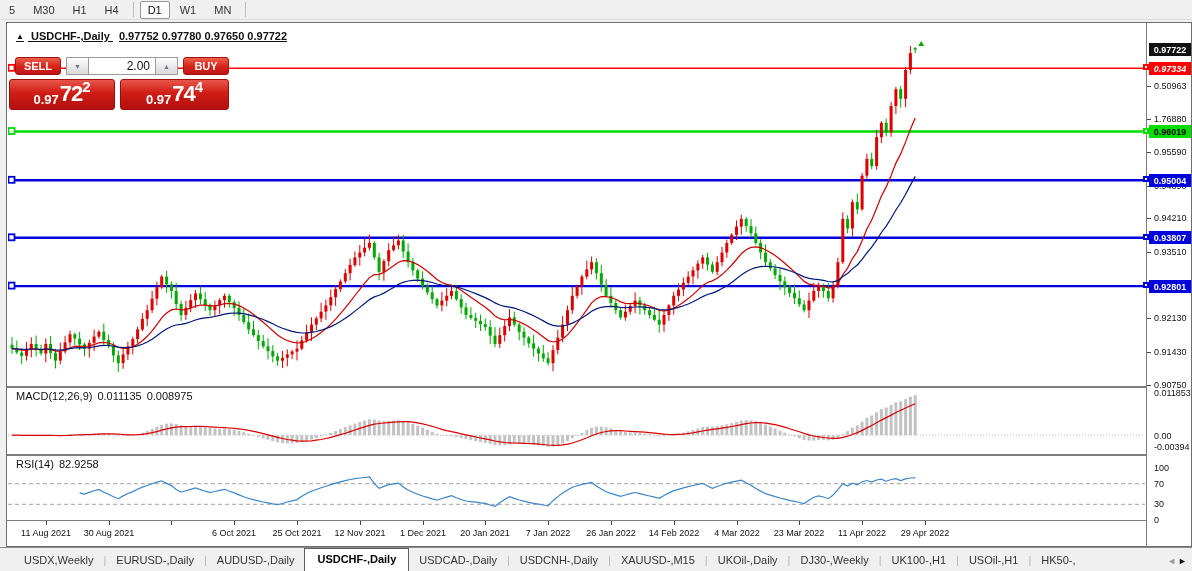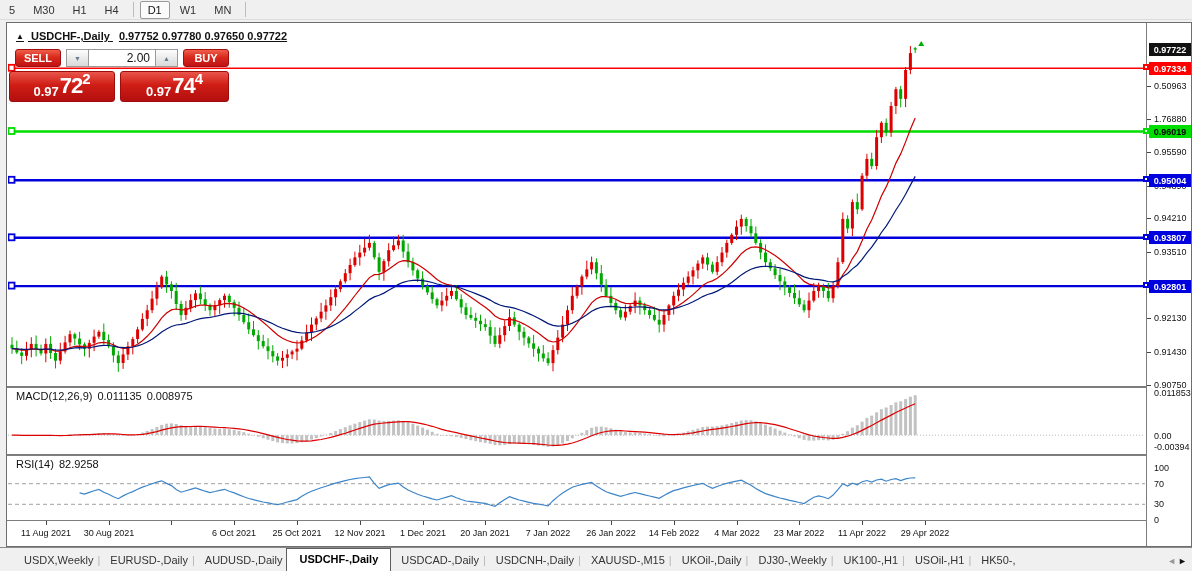--- a/index.html
+++ b/index.html
@@ -24,21 +24,21 @@
   #rsiPane  { top:433px; height:65px; }
   .sep { position:absolute; left:0; width:1184px; height:2px; background:#7d7d7d; }
   .chart-title { position:absolute; left:8px; top:2px; font-size:11px; font-weight:700;
     color:#111; white-space:nowrap; z-index:5;text-decoration:underline; }
   .chart-title .tri { font-size:8px; margin-right:4px; position:relative; top:-1px; }
   .pane-title { position:absolute; left:8px; top:2px; font-size:11px; color:#111;
     white-space:nowrap; z-index:5; }
   .pane-title span { margin-right:5px; }
   
   .trade-panel { position:absolute; left:7px; top:21px; z-index:10; }
-  .tp-row1 { display:flex; align-items:center; height:18px; }
+  .tp-row1 { display:flex; align-items:center; height:18px;margin-top:8px; }
   .tp-btn { width:46px; height:18px; border:1px solid #a01010; border-radius:3px;
     background:linear-gradient(#ef5f4b, #d92a1d 45%, #c01414);
     color:#fff; font-size:11px; font-weight:700; display:flex; align-items:center; justify-content:center; }
   .spin-btn { width:23px; height:18px; border:1px solid #9a9a9a;
     background:linear-gradient(#fdfdfd,#d9d9d9); color:#6a7a92; font-size:7px;
     display:flex; align-items:center; justify-content:center; margin-left:5px; }
   .spin-btn.up { margin-left:0; }
   .vol { width:66px; height:18px; border:1px solid #9a9a9a; border-left:none; border-right:none;
     font-size:12px; text-align:right; padding-right:5px; font-family:"Liberation Sans",sans-serif; color:#111; }
   .tp-buy-gap { width:5px; }
@@ -59,21 +59,21 @@
     display:flex; align-items:center; justify-content:center; white-space:nowrap; z-index:7; }
   .taghandle { position:absolute; width:6px; height:6px; background:#fff; border:2px solid #000; z-index:8; }
   
   .date-axis { position:absolute; left:1px; top:498px; width:1138px; height:25px; background:#fff; }
   .dtick { position:absolute; top:0; width:1px; height:4px; background:#444; }
   .dlabel { position:absolute; top:7px; font-size:9px; color:#111; transform:translateX(-50%); white-space:nowrap; }
   
   .tabbar { position:absolute; left:0; top:547px; width:1192px; height:24px;
     background:#f0f0f0; border-top:1px solid #8a8a8a; display:flex; align-items:flex-end;
     padding-left:14px; overflow:hidden; }
-  .tab { font-size:11px; color:#333; padding:4px 4px 5px 10px; white-space:nowrap; }
+  .tab { font-size:11px; color:#333; padding:4px 10px 5px 10px; white-space:nowrap; }
   .tab.active { background:#fff; border:1px solid #5e5e5e; border-bottom:none; color:#000;
     font-weight:700; padding:4px 12px 6px 12px; }
   .tab-sep { color:#b5b5b5; font-size:11px; padding-bottom:5px; }
   .tab-arrows { position:absolute; right:3px; bottom:5px; font-size:9px; letter-spacing:2px; }
   .tab-arrows .lft { color:#999; }
   .tab-arrows .rgt { color:#111; }
   svg { display:block; }
 </style>
 </head>
 <body>
@@ -781,21 +781,21 @@
       <div class="axlabel" style="top: 190px;">0.94210</div>
       <div class="axtick" style="top: 229px;"></div>
       <div class="axlabel" style="top: 224px;">0.93510</div>
       <div class="axtick" style="top: 295px;"></div>
       <div class="axlabel" style="top: 290px;">0.92130</div>
       <div class="axtick" style="top: 329px;"></div>
       <div class="axlabel" style="top: 324px;">0.91430</div>
       <div class="axtick" style="top: 362px;"></div>
       <div class="axlabel" style="top: 357px;">0.90750</div>
       <div class="tagbox" style="top: 20px; background: rgb(17, 17, 17); color: rgb(255, 255, 255);">0.97722</div>
-      <div class="tagbox" style="top: 39px; background: rgb(254, 0, 0); color: rgb(255, 255, 255);">0.97334</div>
+      <div class="tagbox" style="top: 39px; background: rgb(254, 0, 0); color: rgb(255, 255, 255); font-style: italic;">0.97334</div>
       <div class="taghandle" style="top: 41px; left: -4px; border-color: rgb(254, 0, 0);"></div>
       <div class="tagbox" style="top: 102px; background: rgb(0, 221, 0); color: rgb(0, 0, 0);">0.96019</div>
       <div class="taghandle" style="top: 105px; left: -4px; border-color: rgb(0, 221, 0);"></div>
       <div class="tagbox" style="top: 151px; background: rgb(0, 0, 221); color: rgb(255, 255, 255);">0.95004</div>
       <div class="taghandle" style="top: 153px; left: -4px; border-color: rgb(0, 0, 221);"></div>
       <div class="tagbox" style="top: 208px; background: rgb(0, 0, 221); color: rgb(255, 255, 255);">0.93807</div>
       <div class="taghandle" style="top: 211px; left: -4px; border-color: rgb(0, 0, 221);"></div>
       <div class="tagbox" style="top: 257px; background: rgb(0, 0, 221); color: rgb(255, 255, 255);">0.92801</div>
       <div class="taghandle" style="top: 259px; left: -4px; border-color: rgb(0, 0, 221);"></div>
       <div class="axlabel" style="top: 365px;">0.011853</div>

